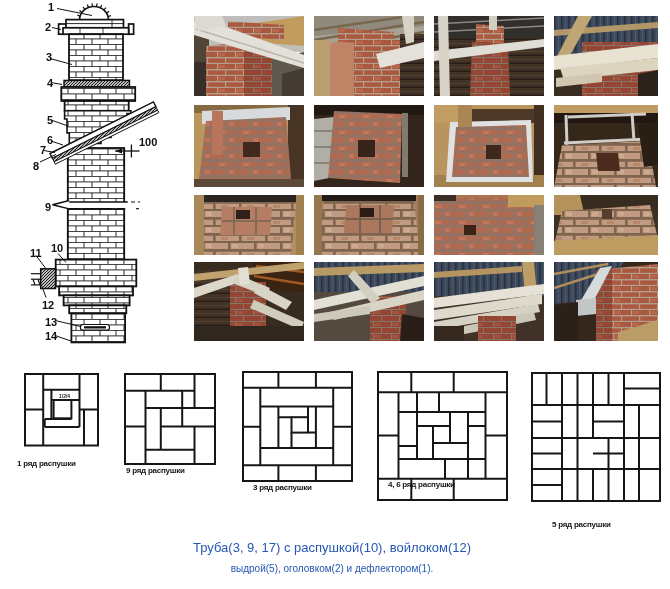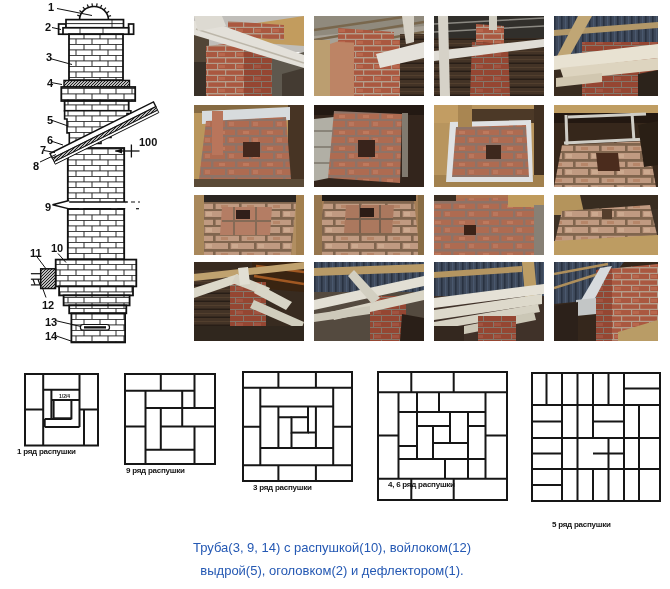--- a/index.html
+++ b/index.html
@@ -426,25 +426,25 @@
 <g fill="none" stroke="#161616" stroke-width="2">
 <rect x="1" y="1" width="128" height="128"></rect>
 <path d="M1,33 H129 M1,66 H129 M1,97 H129"></path>
 <path d="M15.5,1 V33 M31,1 V33 M46.5,1 V33 M62,1 V33 M77.5,1 V33 M93,1 V33 M93,16.5 H129"></path>
 <path d="M1,49.5 H31 M31,33 V66 M46.5,33 V66 M62,33 V66 M62,49.5 H93 M93,33 V66 M108,33 V66"></path>
 <path d="M1,81.5 H31 M31,66 V97 M46.5,66 V97 M62,81.5 H93 M93,66 V97 M108,66 V97 M77.5,66 V97"></path>
 <path d="M1,113 H31 M31,97 V129 M46.5,97 V129 M62,97 V129 M77.5,97 V129 M93,97 V129 M108,97 V129"></path>
 </g>
 </svg>
 
-<div class="cap" style="left:17px;top:447px">1 ряд распушки</div>
+<div class="cap" style="left:17px;top:459px">1 ряд распушки</div>
 
 <div class="cap" style="left:126px;top:466px">9 ряд распушки</div>
 
 <div class="cap" style="left:253px;top:483px">3 ряд распушки</div>
 
 <div class="cap" style="left:388px;top:480px">4, 6 ряд распушки</div>
 
 <div class="cap" style="left:552px;top:520px">5 ряд распушки</div>
 
-<div style="position:absolute;left:0;top:540px;width:664px;text-align:center;font-size:13px;color:#2458b3;">Труба(3, 9, 14) с распушкой(10), войлоком(12)</div>
-
-<div style="position:absolute;left:0;top:563px;width:664px;text-align:center;font-size:13px;color:#2458b3;">выдрой(5), оголовком(2) и дефлектором(1).</div>
+<div style="position:absolute;left:0;top:540px;width:664px;text-align:center;font-size:13px;color:#2458b3;">Труба(3, 9, 17) с распушкой(10), войлоком(12)</div>
+
+<div style="position:absolute;left:0;top:563px;width:664px;text-align:center;font-size:10px;color:#2458b3;">выдрой(5), оголовком(2) и дефлектором(1).</div>
 
 </body></html>

